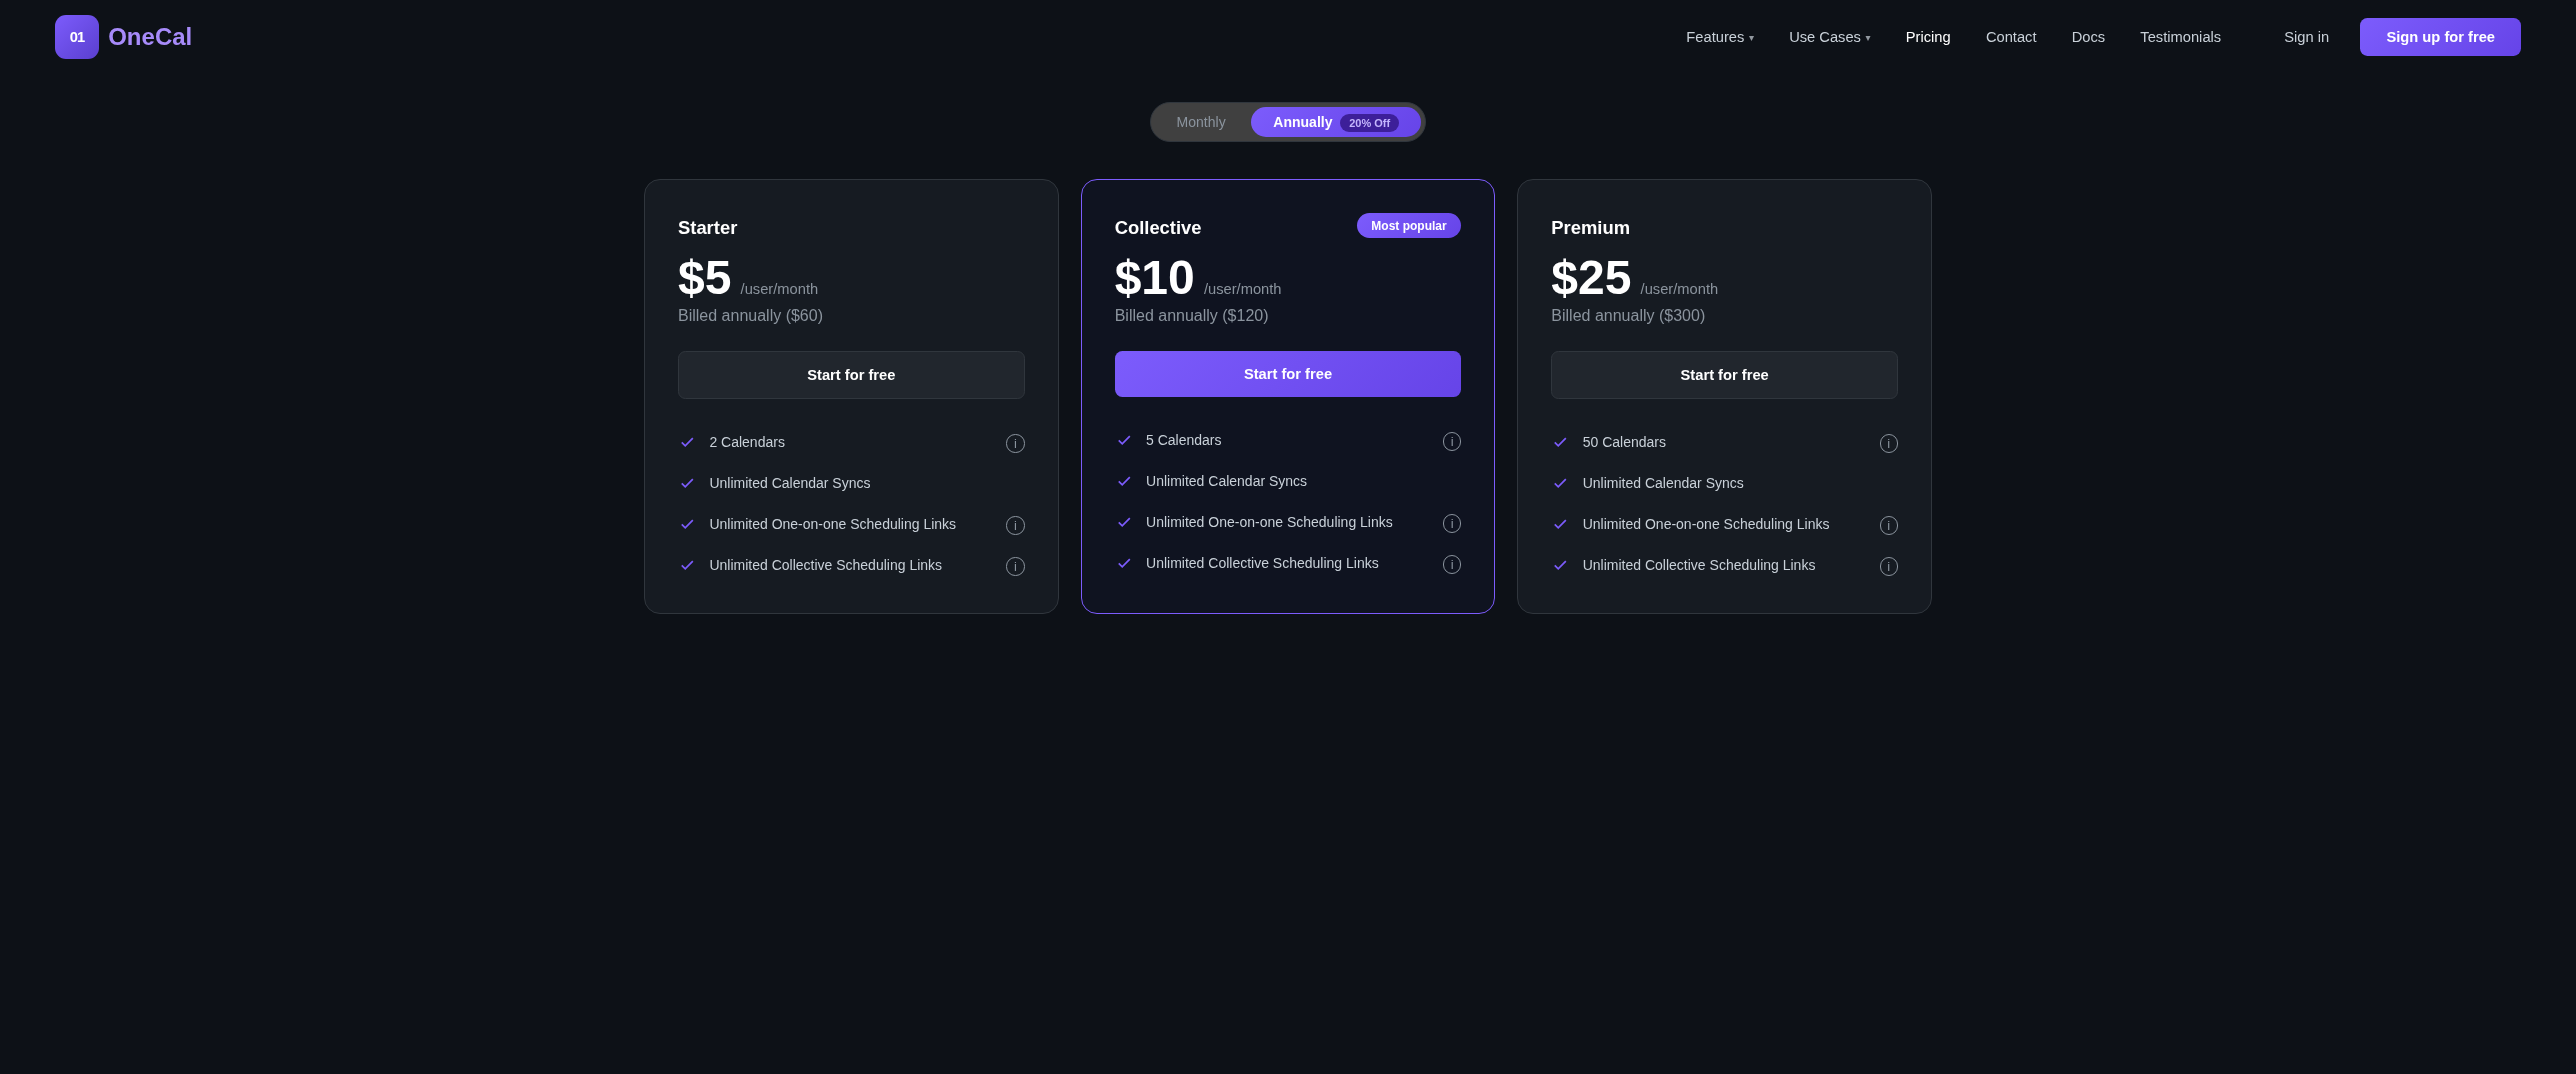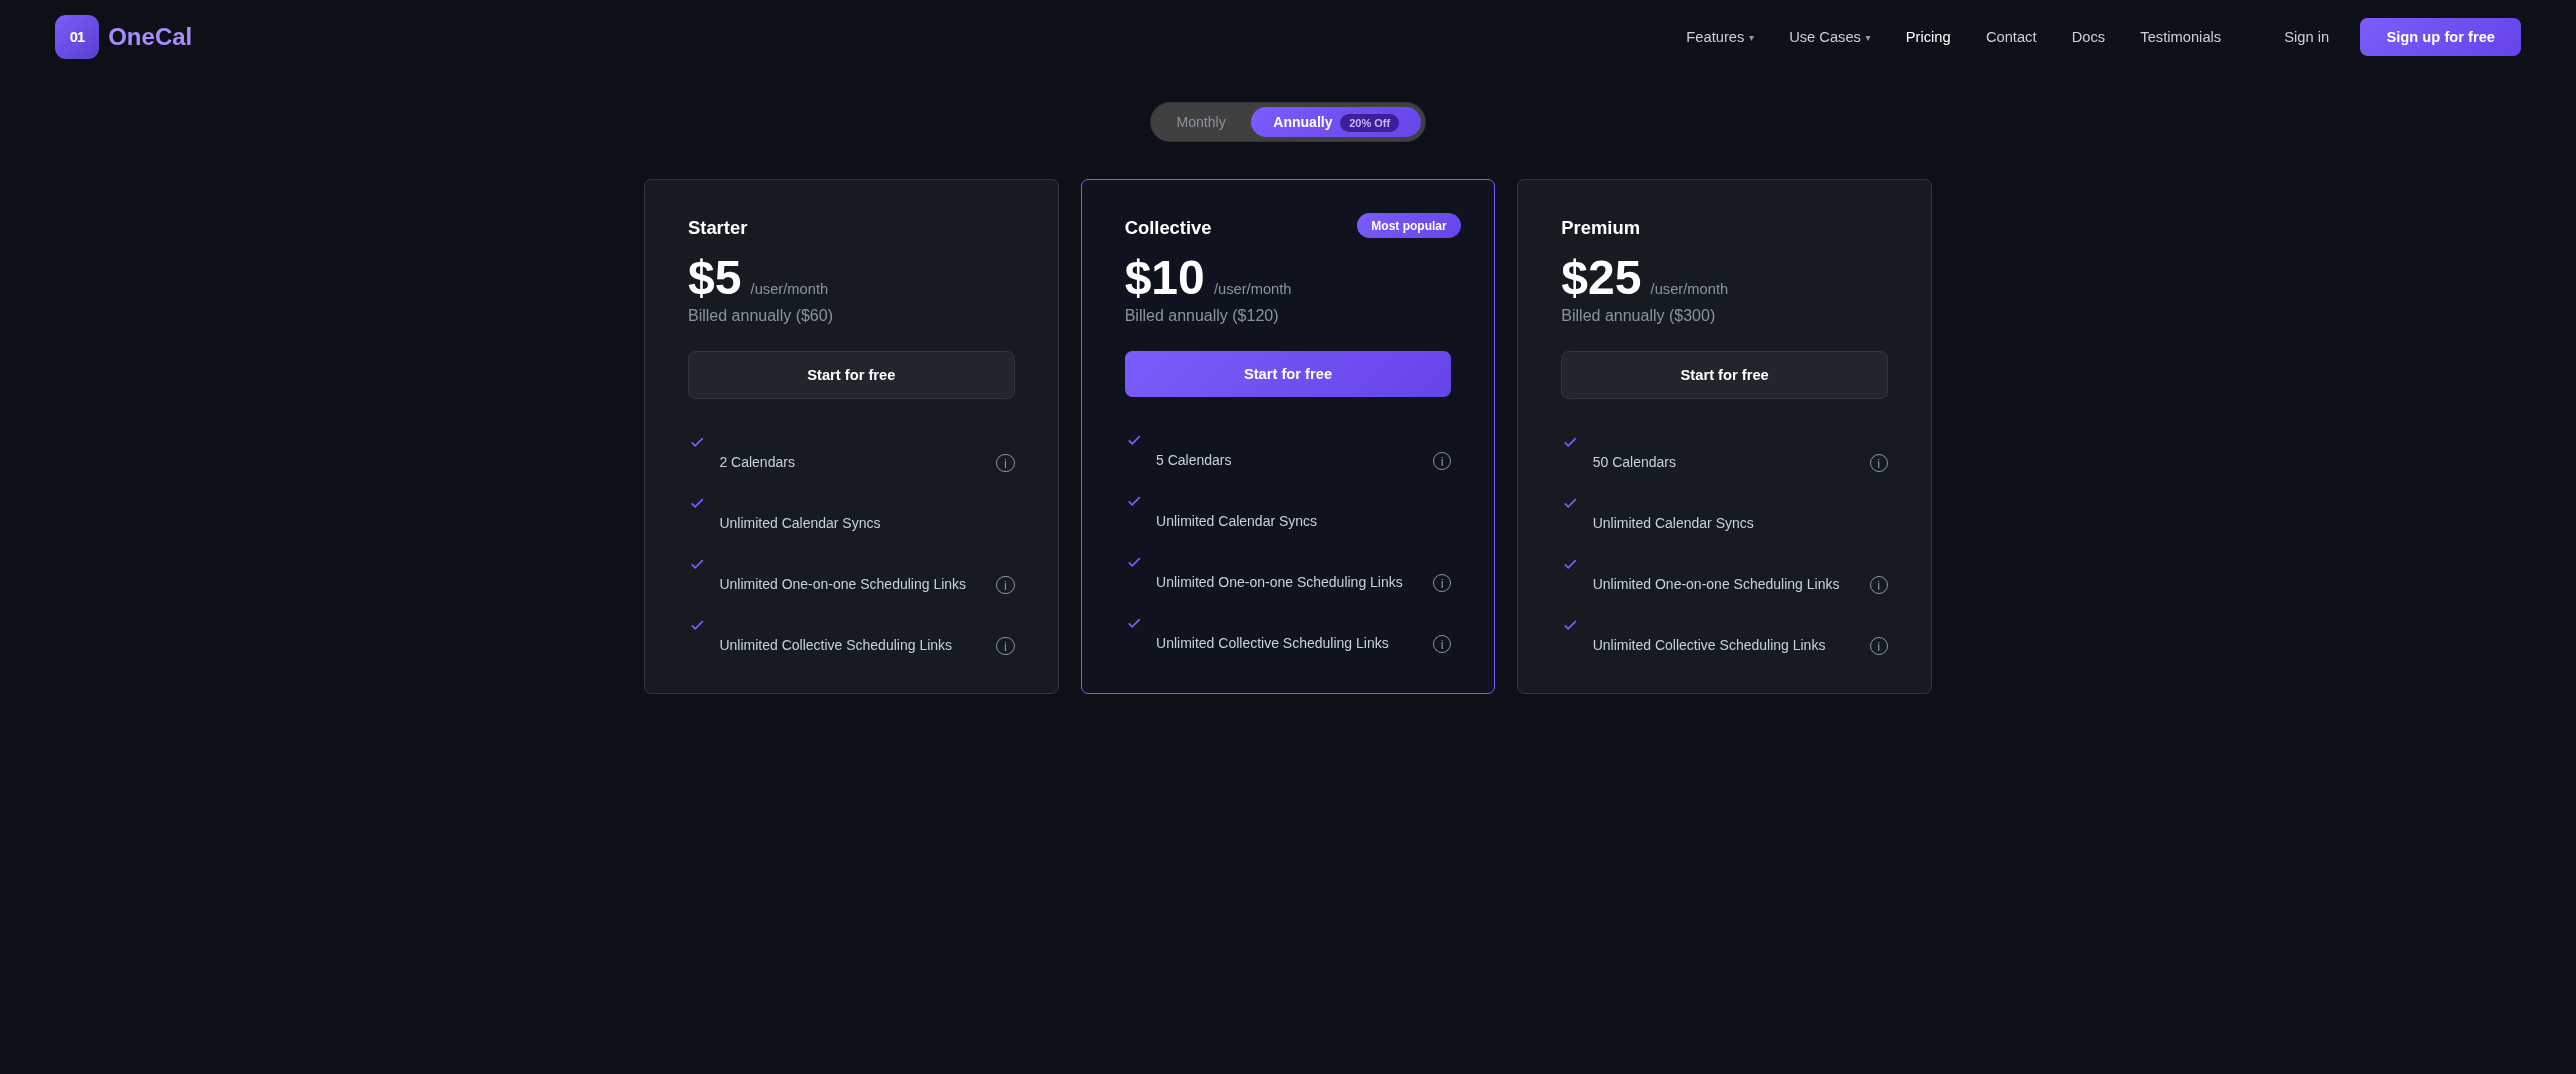--- a/index.html
+++ b/index.html
@@ -158,22 +158,22 @@
       display: grid;
       grid-template-columns: 1fr 1fr 1fr;
       gap: 22px;
       max-width: 1288px;
       margin: 0 auto;
     }
 
     .card {
       background: #161b22;
       border: 0.9px solid #30363d;
-      border-radius: 7px;
-      padding: 37px 43px;
+      border-radius: 16px;
+      padding: 37px 33px;
       position: relative;
     }
 
     .card.featured {
       border: 1.8px solid #7c5cfc;
       background: #0f1320;
     }
 
     .card-header {
       margin-bottom: 26px;
@@ -271,24 +271,23 @@
     .check-icon svg {
       width: 16.6px;
       height: 16.6px;
       stroke: #7c5cfc;
       stroke-width: 2.5;
       fill: none;
     }
 
     .feature-text-row {
       display: flex;
-      align-items: center;
+      align-items: flex-end;
       gap: 0;
       flex: 1;
-      margin-top: 20px;
     }
 
     .feature-text {
       font-size: 14px;
       color: #c9d1d9;
       line-height: 1.5;
       flex: 1;
     }
 
     .info-icon {

